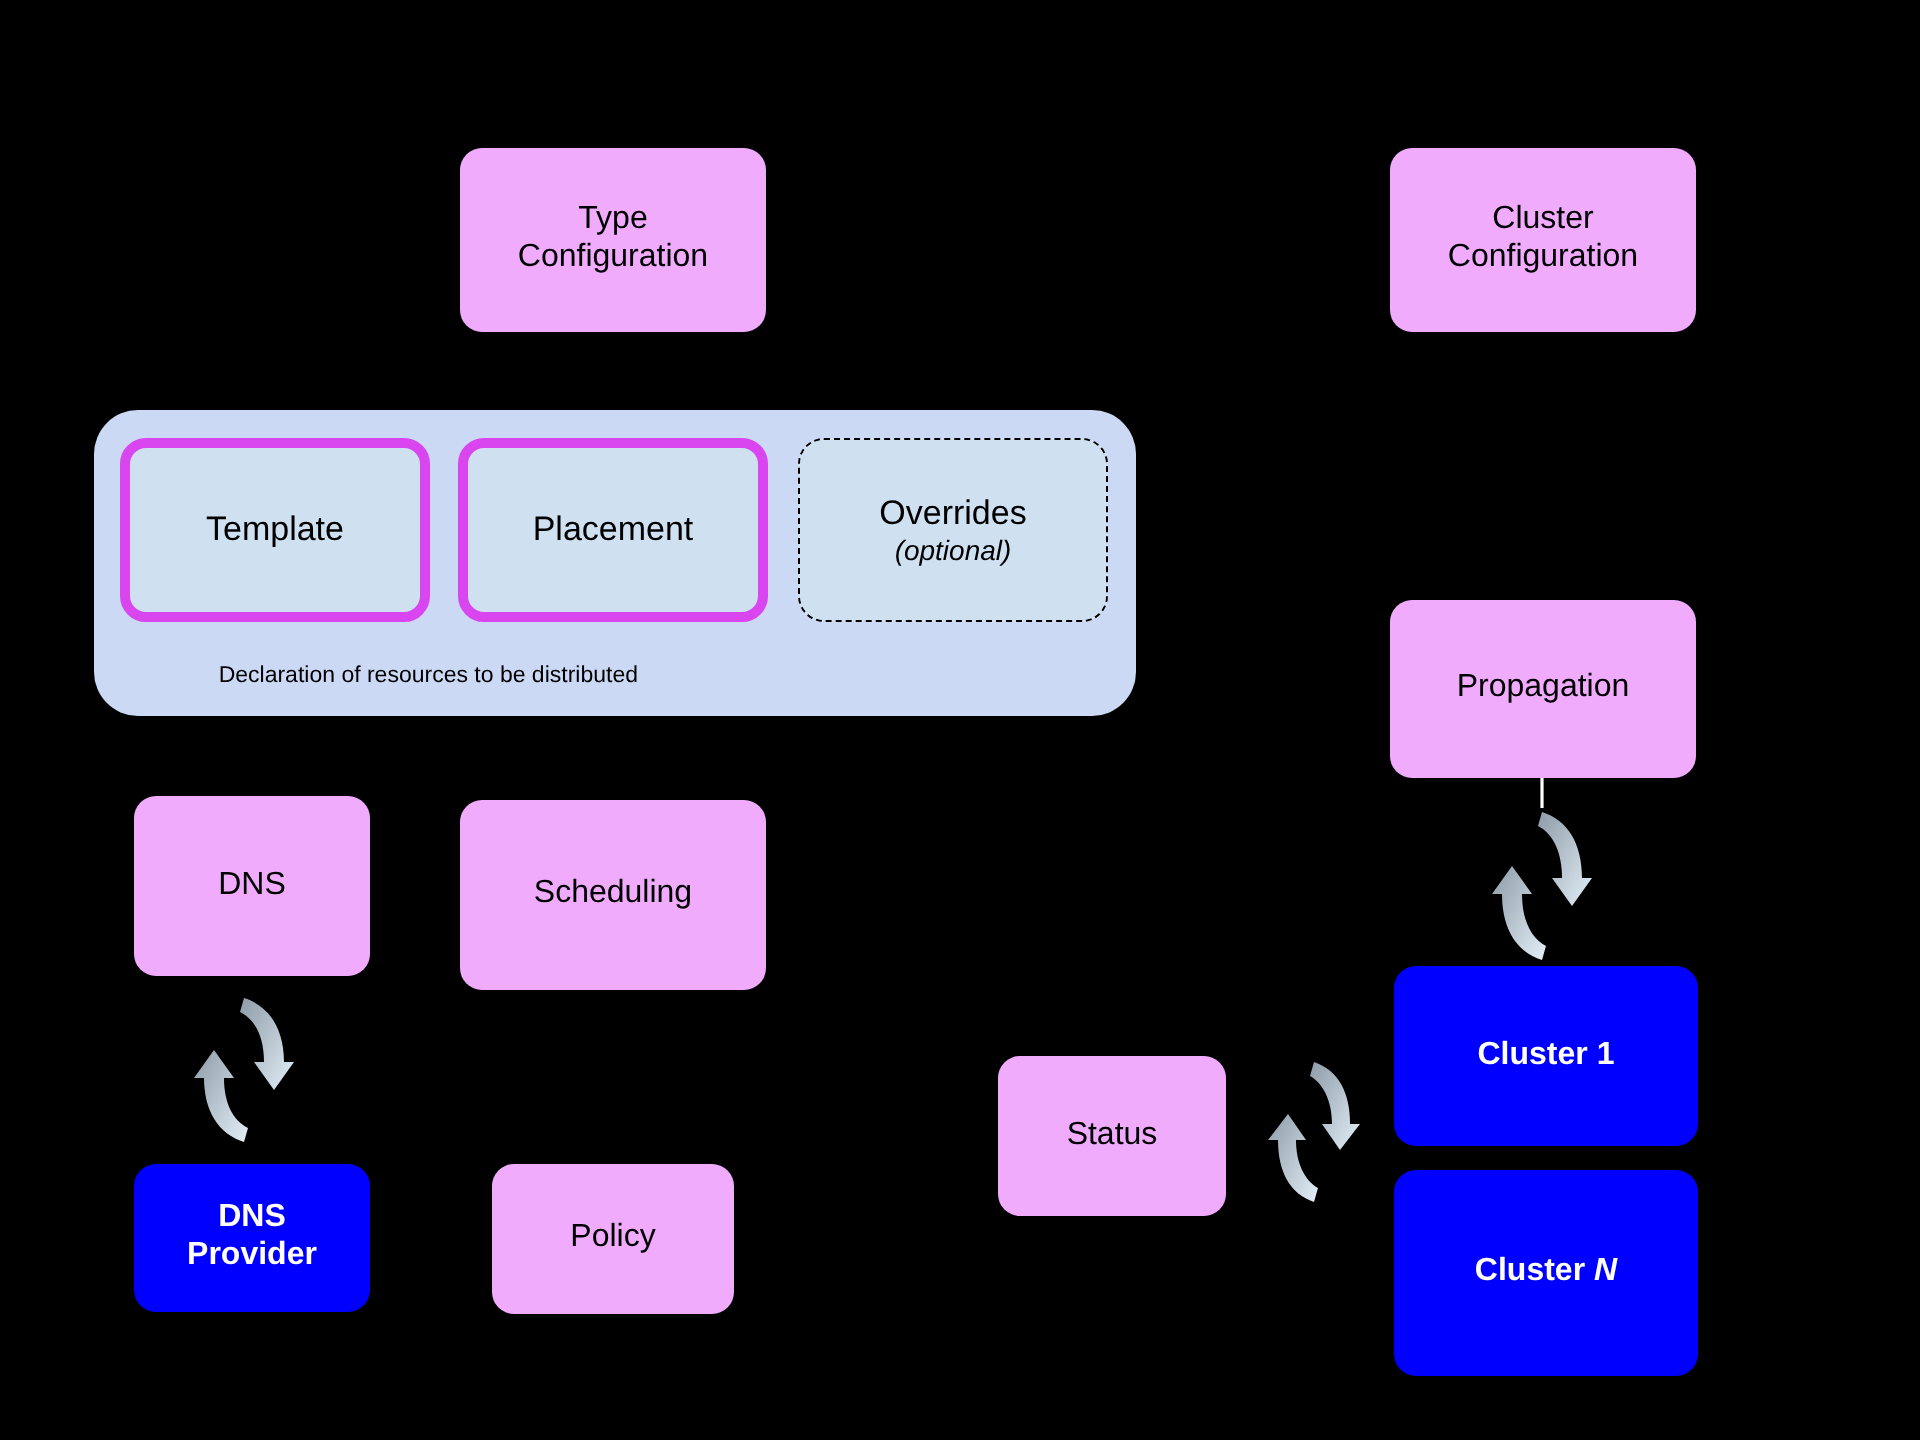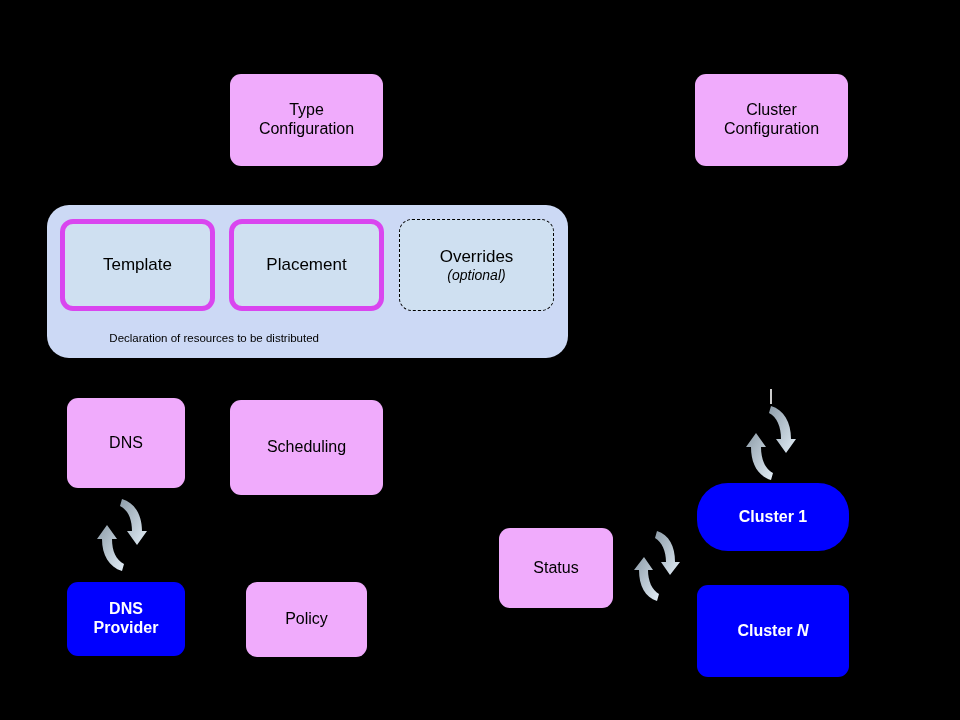--- a/index.html
+++ b/index.html
@@ -190,20 +190,23 @@
   </div>
 
   <div class="node node-plain" style="left:230px; top:400px; width:153px; height:95px;">
     <span>Scheduling</span>
   </div>
 
   <div class="node node-plain" style="left:246px; top:582px; width:121px; height:75px;">
     <span>Policy</span>
   </div>
 
+  <div class="node node-plain" style="left:695px; top:300px; width:153px; height:89px;">
+    <span>Propagation</span>
+  </div>
 
   <svg class="sync-icon" style="left:738px; top:402px;" width="66" height="82" viewBox="0 0 66 82">
     <defs>
       <linearGradient id="gradPropA" x1="0" y1="0" x2="1" y2="1">
         <stop offset="0%" stop-color="#e3eef7"></stop>
         <stop offset="100%" stop-color="#8d9ca8"></stop>
       </linearGradient>
       <linearGradient id="gradPropB" x1="1" y1="1" x2="0" y2="0">
         <stop offset="0%" stop-color="#e3eef7"></stop>
         <stop offset="100%" stop-color="#8d9ca8"></stop>
@@ -225,25 +228,25 @@
       </linearGradient>
       <linearGradient id="gradStatB" x1="1" y1="1" x2="0" y2="0">
         <stop offset="0%" stop-color="#e3eef7"></stop>
         <stop offset="100%" stop-color="#8d9ca8"></stop>
       </linearGradient>
     </defs>
     <path d="M30,4 C42,8 48,19 48,35 L53,35 L43,48 L34,35 L39,35 C39,24 35,15 28,11 Z" fill="url(#gradStatA)" transform="rotate(180 30 39)"></path>
     <path d="M30,4 C42,8 48,19 48,35 L53,35 L43,48 L34,35 L39,35 C39,24 35,15 28,11 Z" fill="url(#gradStatB)"></path>
   </svg>
 
-  <div class="node node-accent" style="left:697px; top:483px; width:152px; height:68px;border-radius:31px;">
+  <div class="node node-accent" style="left:697px; top:483px; width:152px; height:90px;">
     <span>
       <span>Cluster </span><span>1</span>
     </span>
   </div>
 
-  <div class="node node-accent" style="left:697px; top:585px; width:152px; height:92px;justify-content:center;">
+  <div class="node node-accent" style="left:697px; top:585px; width:152px; height:103px;justify-content:center;">
     <span>
       <span>Cluster </span><em>N</em>
     </span>
   </div>
 
 </div>
 
 </body></html>

